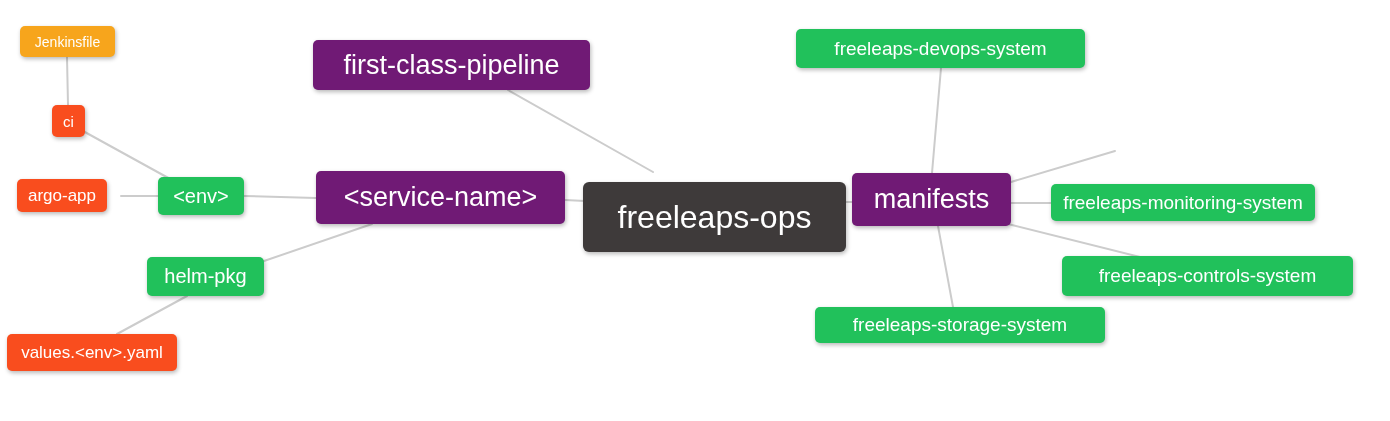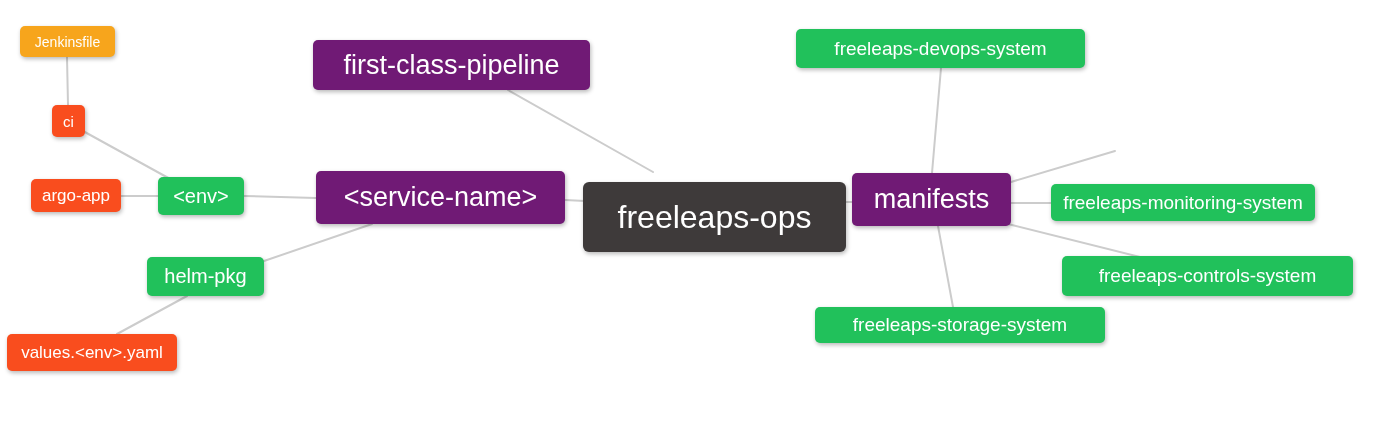--- a/index.html
+++ b/index.html
@@ -40,21 +40,21 @@
     user-select: none;
   }
   .blue   { background: #701a75; }
   .green  { background: #21c15b; }
   .red    { background: #f94d1e; }
   .orange { background: #f7a51c; }
   .dark   { background: #3e3a3a; }
 
   #n-jenkinsfile { left: 20px;  top: 26px;  width: 95px;  height: 31px; font-size: 14px; }
   #n-ci          { left: 52px;  top: 105px; width: 33px;  height: 32px; font-size: 15px; }
-  #n-argo-app    { left: 31px;  top: 179px; width: 90px;  height: 33px; font-size: 17px; }
+  #n-argo-app    { left: 17px;  top: 179px; width: 90px;  height: 33px; font-size: 17px; }
   #n-env         { left: 158px; top: 177px; width: 86px;  height: 38px; font-size: 20px; }
   #n-helm-pkg    { left: 147px; top: 257px; width: 117px; height: 39px; font-size: 20px; }
   #n-values      { left: 7px;   top: 334px; width: 170px; height: 37px; font-size: 17px; }
   #n-pipeline    { left: 313px; top: 40px;  width: 277px; height: 50px; font-size: 27px; }
   #n-service     { left: 316px; top: 171px; width: 249px; height: 53px; font-size: 27px; }
   #n-root        { left: 583px; top: 182px; width: 263px; height: 70px; font-size: 32px; border-radius: 6px; }
   #n-manifests   { left: 852px; top: 173px; width: 159px; height: 53px; font-size: 27px; }
   #n-devops      { left: 796px; top: 29px;  width: 289px; height: 39px; font-size: 19px; }
   #n-network     { left: 1053px;top: 112px; width: 297px; height: 38px; font-size: 19px; }
   #n-monitoring  { left: 1051px;top: 184px; width: 264px; height: 37px; font-size: 19px; }

